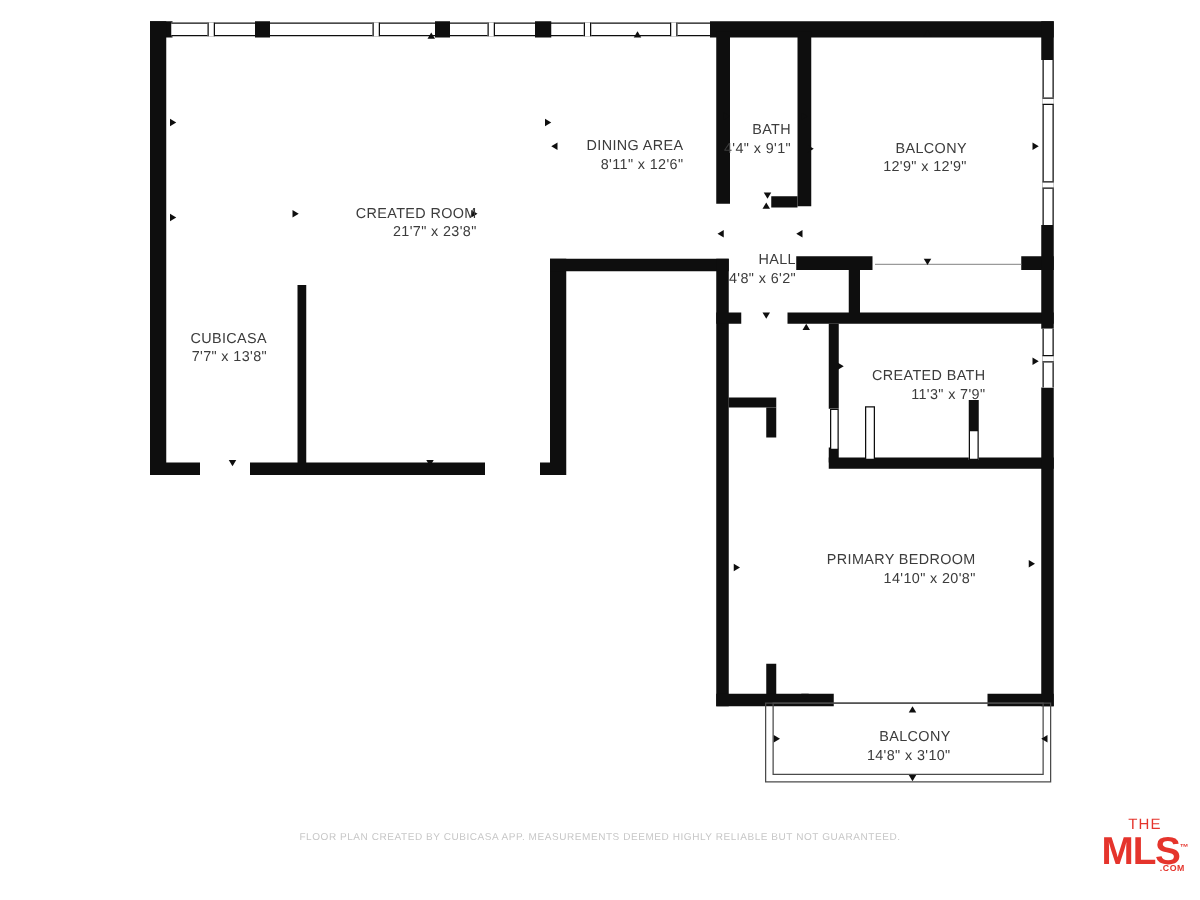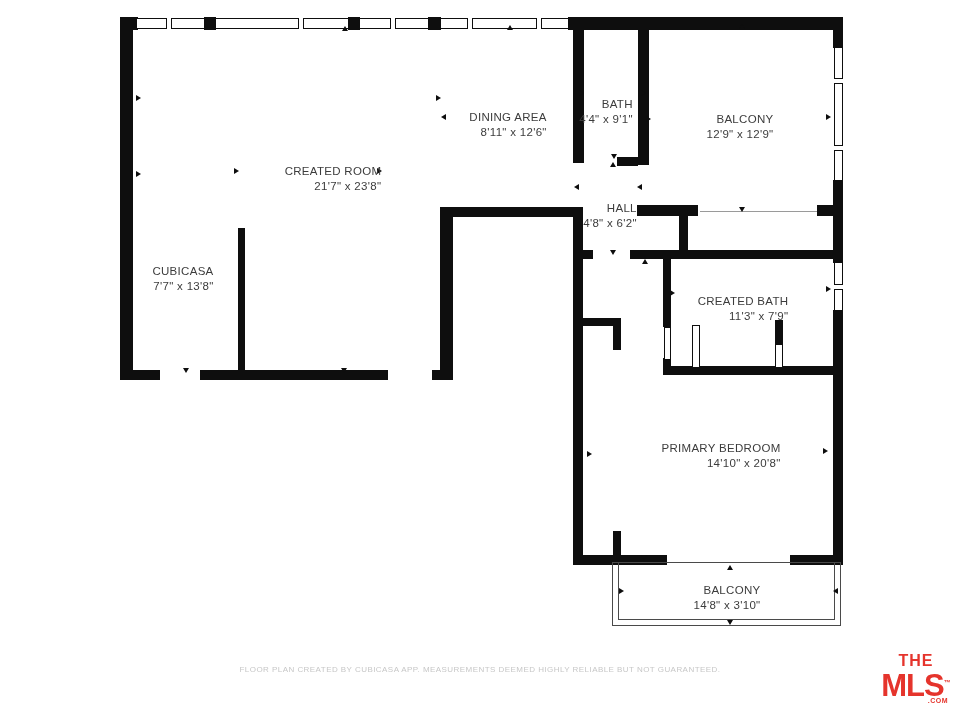--- a/index.html
+++ b/index.html
@@ -21,21 +21,21 @@
   .ar.r{border-top:3px solid transparent;border-bottom:3px solid transparent;border-left:5px solid #0e0e0e;}
   .ar.l{border-top:3px solid transparent;border-bottom:3px solid transparent;border-right:5px solid #0e0e0e;}
   
   .room-label{position:absolute;transform:translateX(-50%);text-align:right;color:#3c3c3c;
               font-size:11.5px;line-height:15px;letter-spacing:.3px;white-space:nowrap;}
   
   .footer{position:absolute;left:0;top:665px;width:100%;text-align:center;color:#c7c7c7;
           font-size:8px;letter-spacing:.45px;}
   
   .mls-logo{position:absolute;left:878px;top:653px;width:76px;color:#e5342c;text-align:center;line-height:1;}
-  .mls-the{font-size:16px;font-weight:bold;letter-spacing:1px;margin-bottom:1px;}
+  .mls-the{font-size:12px;font-weight:normal;letter-spacing:1px;margin-bottom:1px;}
   .mls-main{font-size:31px;font-weight:800;letter-spacing:-1px;line-height:26px;}
   .mls-tm{font-size:7px;font-weight:bold;vertical-align:super;letter-spacing:0;}
   .mls-com{font-size:7px;font-weight:bold;text-align:right;padding-right:6px;margin-top:-2px;letter-spacing:.5px;}
 </style>
 </head>
 <body>
 
 <div id="stage">
 
   <div id="plan">

